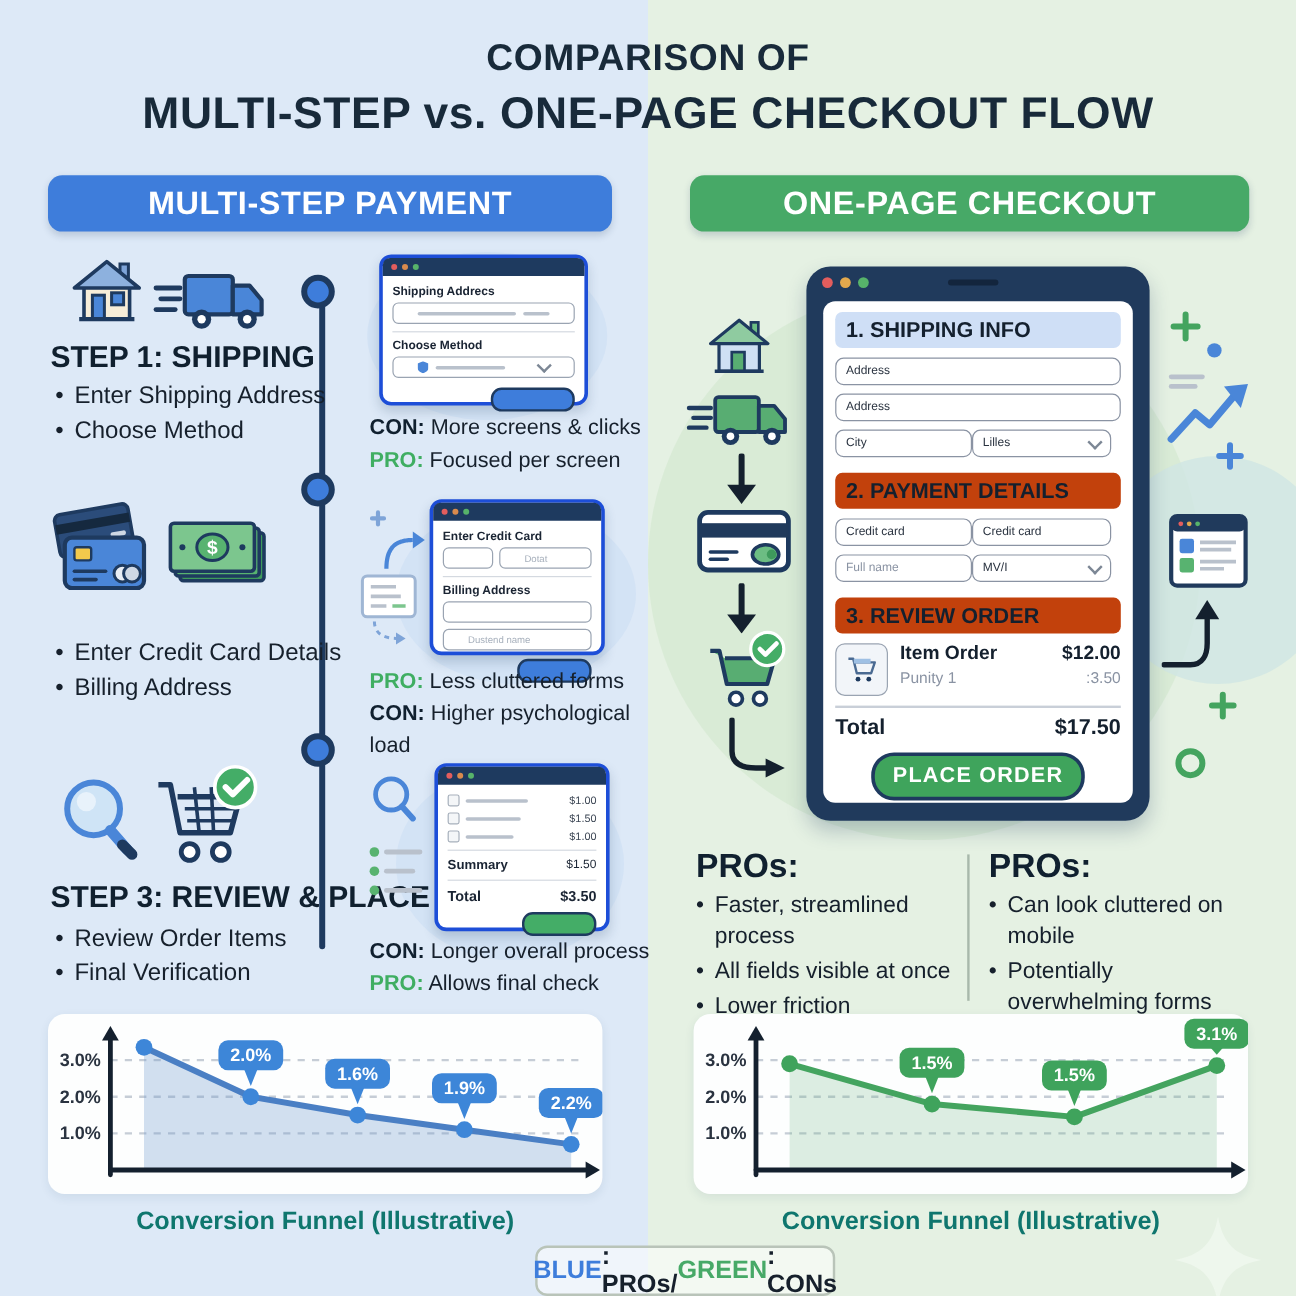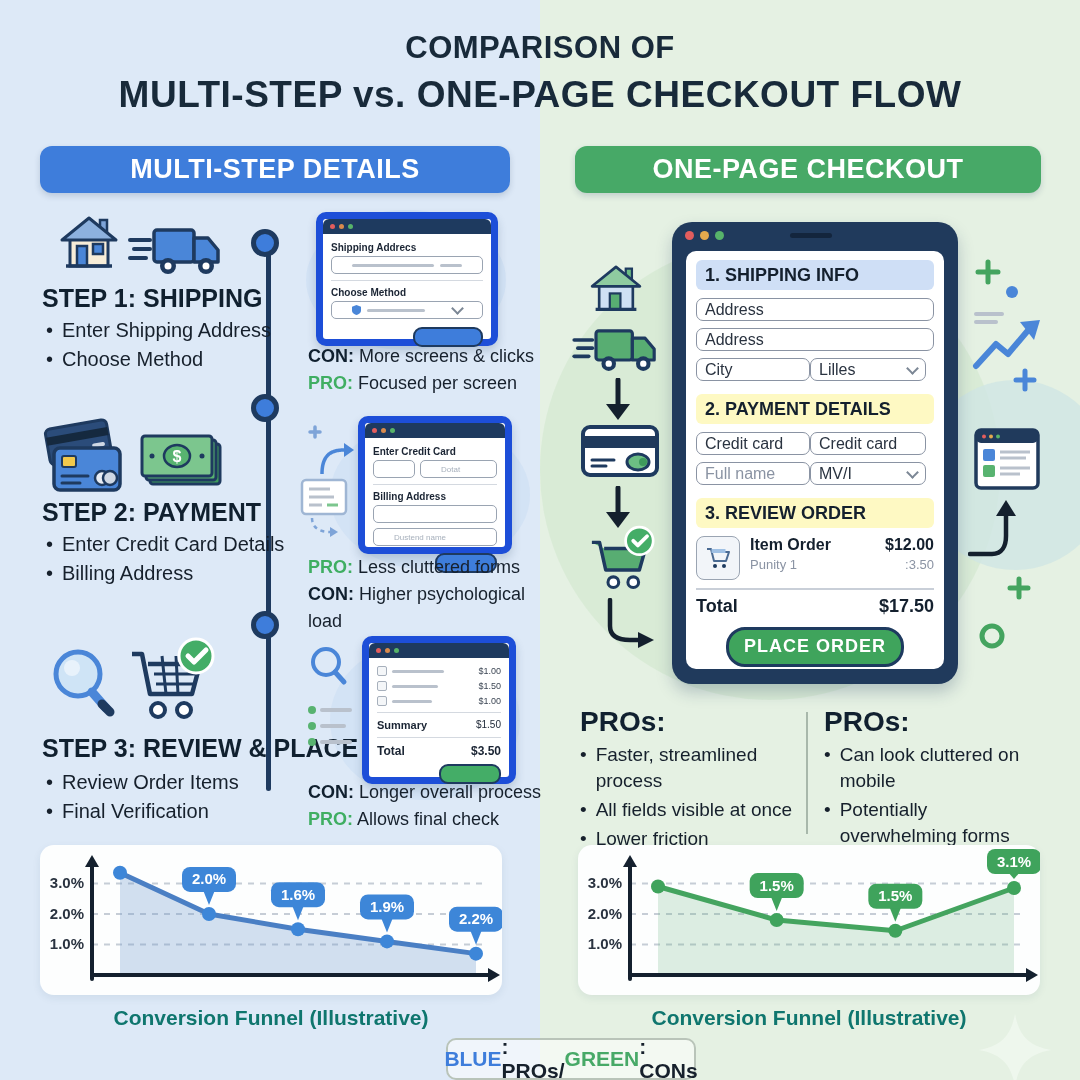--- a/index.html
+++ b/index.html
@@ -20,43 +20,43 @@
   .tl-dot{position:absolute;left:251px;width:28px;height:28px;border-radius:50%;background:#3e7ddb;border:5px solid #1e3a5f;box-sizing:border-box;}
   
   .step-title{position:absolute;left:42px;font-size:25px;font-weight:800;color:#10202f;}
   .bullets{position:absolute;left:46px;font-size:20px;color:#16202c;line-height:29px;}
   .bullets .b{display:flex;gap:9px;}
   .conpro{position:absolute;font-size:18px;line-height:27px;color:#16202c;}
   .conpro .lbl{font-weight:800;}
   .lbl-con{color:#10202f;}
   .lbl-pro{color:#3fae62;}
   
-  .mini-win{position:absolute;background:#fff;border:7px solid #1d4ed8;border-radius:10px;box-shadow:0 5px 10px rgba(30,58,95,.2);}
+  .mini-win{position:absolute;background:#fff;border:3px solid #1d4ed8;border-radius:10px;box-shadow:0 5px 10px rgba(30,58,95,.2);}
   .mini-bar{height:15px;background:#1e3a5f;border-radius:6px 6px 0 0;display:flex;align-items:center;gap:4px;padding-left:7px;}
   .dot{width:5px;height:5px;border-radius:50%;}
   .d-r{background:#e35d5d;} .d-y{background:#d98a4d;} .d-g{background:#57b36a;}
   .mini-body{padding:6px 8px;}
   .mini-label{font-size:10px;font-weight:700;color:#1a2433;margin:2px 0 3px;}
   .mini-input{border:1.5px solid #9aa4b2;border-radius:5px;height:16px;display:flex;align-items:center;gap:6px;padding:0 20px;background:#fff;}
   .bar{height:3px;background:#b9c1cc;border-radius:2px;}
   .mini-divider{height:1px;background:#d4d9e0;margin:6px 0;}
   .pill{border-radius:9px;height:16px;border:2px solid #1e3a5f;}
   .pill-blue{background:#3e7ddb;} .pill-green{background:#44ad67;}
   .chev{width:7px;height:7px;border-right:2px solid #7c8795;border-bottom:2px solid #7c8795;transform:rotate(45deg);margin-left:auto;margin-top:-3px;}
   .mini-price{font-size:9px;color:#3c4654;margin-left:auto;}
   .checkbox{width:8px;height:8px;border:1.5px solid #a7b0bc;border-radius:2px;background:#f4f6f8;}
   
   .tablet{position:absolute;left:672px;top:222px;width:286px;height:462px;background:#203a5c;border-radius:20px;box-shadow:0 8px 16px rgba(30,58,95,.25);}
   .tab-dots{position:absolute;left:13px;top:9px;display:flex;gap:6px;}
   .tab-dots .td{width:9px;height:9px;border-radius:50%;}
   .slit{position:absolute;left:118px;top:11px;width:42px;height:5px;border-radius:3px;background:#13253d;}
   .screen{position:absolute;left:14px;top:29px;width:258px;height:418px;background:#fff;border-radius:10px;padding:9px 10px;box-sizing:border-box;}
   .sec-hdr{height:30px;border-radius:6px;display:flex;align-items:center;padding-left:9px;font-size:18px;font-weight:800;color:#14202e;margin-bottom:8px;}
-  .sec-blue{background:#cfdff6;} .sec-green{background:#fef9c3;}
-  .f-input{border:1.6px solid #8a93a3;border-radius:7px;height:23px;display:flex;align-items:center;padding:0 8px;font-size:16px;color:#2a3340;background:#fff;margin-bottom:7px;box-sizing:border-box;}
+  .sec-blue{background:#cfdff6;} .sec-green{background:#c2410c;}
+  .f-input{border:1.6px solid #8a93a3;border-radius:7px;height:23px;display:flex;align-items:center;padding:0 8px;font-size:10px;color:#2a3340;background:#fff;margin-bottom:7px;box-sizing:border-box;}
   .f-ph{color:#8a93a3;}
   .f-row{display:flex;gap:0;}
   .item-row{display:flex;align-items:flex-start;gap:10px;margin-top:2px;}
   .cart-box{width:42px;height:42px;border:1.6px solid #9aa4b2;border-radius:8px;background:#f2f5f9;display:flex;align-items:center;justify-content:center;}
   .item-name{font-size:16px;font-weight:800;color:#14202e;}
   .item-sub{font-size:13px;color:#8a93a3;margin-top:3px;}
   .item-price{font-size:16px;font-weight:800;color:#14202e;text-align:right;}
   .item-price-sub{font-size:13px;color:#8a93a3;text-align:right;margin-top:3px;}
   .scr-div{height:1.5px;background:#c9cfd8;margin:8px 0 6px;}
   .total-row{display:flex;justify-content:space-between;font-size:18px;font-weight:800;color:#14202e;}
@@ -82,21 +82,21 @@
 
   <div class="blob" style="left:306px;top:210px;width:200px;height:140px;background:#cfe0f4;opacity:.75;"></div>
   <div class="blob" style="left:330px;top:420px;width:200px;height:150px;background:#cfe0f4;opacity:.75;"></div>
   <div class="blob" style="left:330px;top:640px;width:190px;height:160px;background:#cfe0f4;opacity:.75;"></div>
   <div class="blob" style="left:540px;top:240px;width:460px;height:460px;background:#d2e8cf;opacity:.65;"></div>
   <div class="blob" style="left:920px;top:380px;width:190px;height:190px;background:#cfe6e4;opacity:.8;"></div>
 
   <div class="big-title t1">COMPARISON OF</div>
   <div class="big-title t2">MULTI-STEP vs. ONE-PAGE CHECKOUT FLOW</div>
 
-  <div class="col-header hdr-left">MULTI-STEP DETAILS</div>
+  <div class="col-header hdr-left">MULTI-STEP PAYMENT</div>
   <div class="col-header hdr-right">ONE-PAGE CHECKOUT</div>
 
   <div class="tl-line"></div>
   <div class="tl-dot" style="top:229px;"></div>
   <div class="tl-dot" style="top:394px;"></div>
   <div class="tl-dot" style="top:611px;"></div>
 
   <svg class="abs" style="left:54px;top:208px;" width="70" height="70" viewBox="0 0 70 70">
     <rect x="16" y="30" width="38" height="28" fill="#f7edd8" stroke="#1e3a5f" stroke-width="3"></rect>
     <rect x="46" y="12" width="7" height="12" fill="#7ea4d8" stroke="#1e3a5f" stroke-width="2.5"></rect>
@@ -174,21 +174,20 @@
   <svg class="abs" style="left:136px;top:426px;" width="92" height="70" viewBox="0 0 92 70">
     <rect x="14" y="18" width="70" height="40" rx="3" fill="#3e9a5c" stroke="#1e3a5f" stroke-width="3"></rect>
     <rect x="10" y="14" width="70" height="40" rx="3" fill="#58b370" stroke="#1e3a5f" stroke-width="3"></rect>
     <rect x="6" y="10" width="70" height="40" rx="3" fill="#7cc68e" stroke="#1e3a5f" stroke-width="3"></rect>
     <ellipse cx="41" cy="30" rx="13" ry="11" fill="#58b370" stroke="#1e3a5f" stroke-width="2.5"></ellipse>
     <text x="41" y="36" font-size="16" font-weight="bold" fill="#fff" text-anchor="middle" font-family="Liberation Sans, sans-serif">$</text>
     <circle cx="16" cy="30" r="2.5" fill="#1e3a5f"></circle>
       <circle cx="66" cy="30" r="2.5" fill="#1e3a5f"></circle>
   </svg>
 
-  <div class="step-title" style="top:498px;">STEP 2: PAYMENT</div>
   <div class="bullets" style="top:530px;">
     <div class="b">
         <span>•</span>
         <span>Enter Credit Card Details</span>
       </div>
     <div class="b">
         <span>•</span>
         <span>Billing Address</span>
       </div>
   </div>

